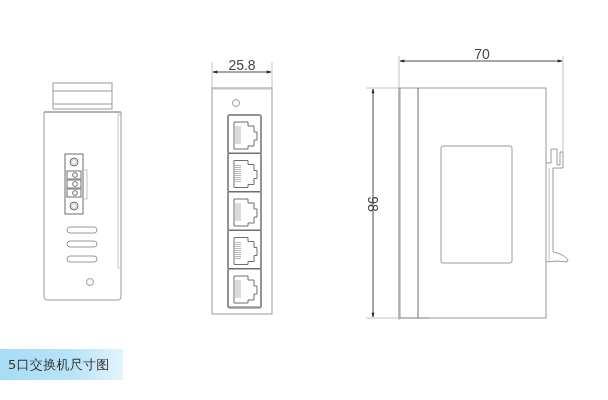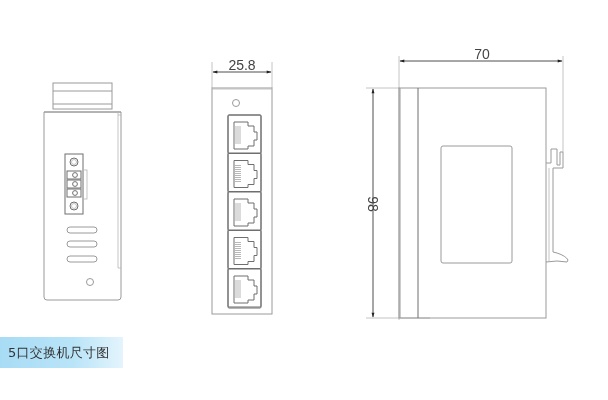--- a/index.html
+++ b/index.html
@@ -4,21 +4,21 @@
 <style>
   html, body { margin: 0; padding: 0; background: #ffffff; }
   body { width: 608px; height: 400px; position: relative; overflow: hidden;
          font-family: "Liberation Sans", "DejaVu Sans", sans-serif; }
   #drawing { position: absolute; left: 0; top: 0; width: 608px; height: 400px; }
   .ln { fill: none; stroke: #9a9a9a; stroke-width: 1; }
   .ln-dark { fill: none; stroke: #6f6f6f; stroke-width: 1; }
   .ln-thin { fill: none; stroke: #b5b5b5; stroke-width: 0.8; }
   .dim-text { font-family: "Liberation Sans", "DejaVu Sans", sans-serif; font-size: 14px; fill: #444444; }
   .caption {
-    position: absolute; left: 0; top: 337px; width: 123px; height: 31px;
+    position: absolute; left: 0; top: 349px; width: 123px; height: 31px;
     background: linear-gradient(90deg, #a8dcf5 0%, #b9e4f8 60%, #e4f4fc 100%);
     display: flex; align-items: center; padding-left: 8px; box-sizing: border-box;
   }
   .caption span { font-family: "DejaVu Sans", "Liberation Sans", sans-serif; font-size: 13px; color: #333333; letter-spacing: 0.3px; }
 </style>
 </head>
 <body>
 
 <svg id="drawing" viewBox="0 0 608 400" xmlns="http://www.w3.org/2000/svg">
   <defs>

